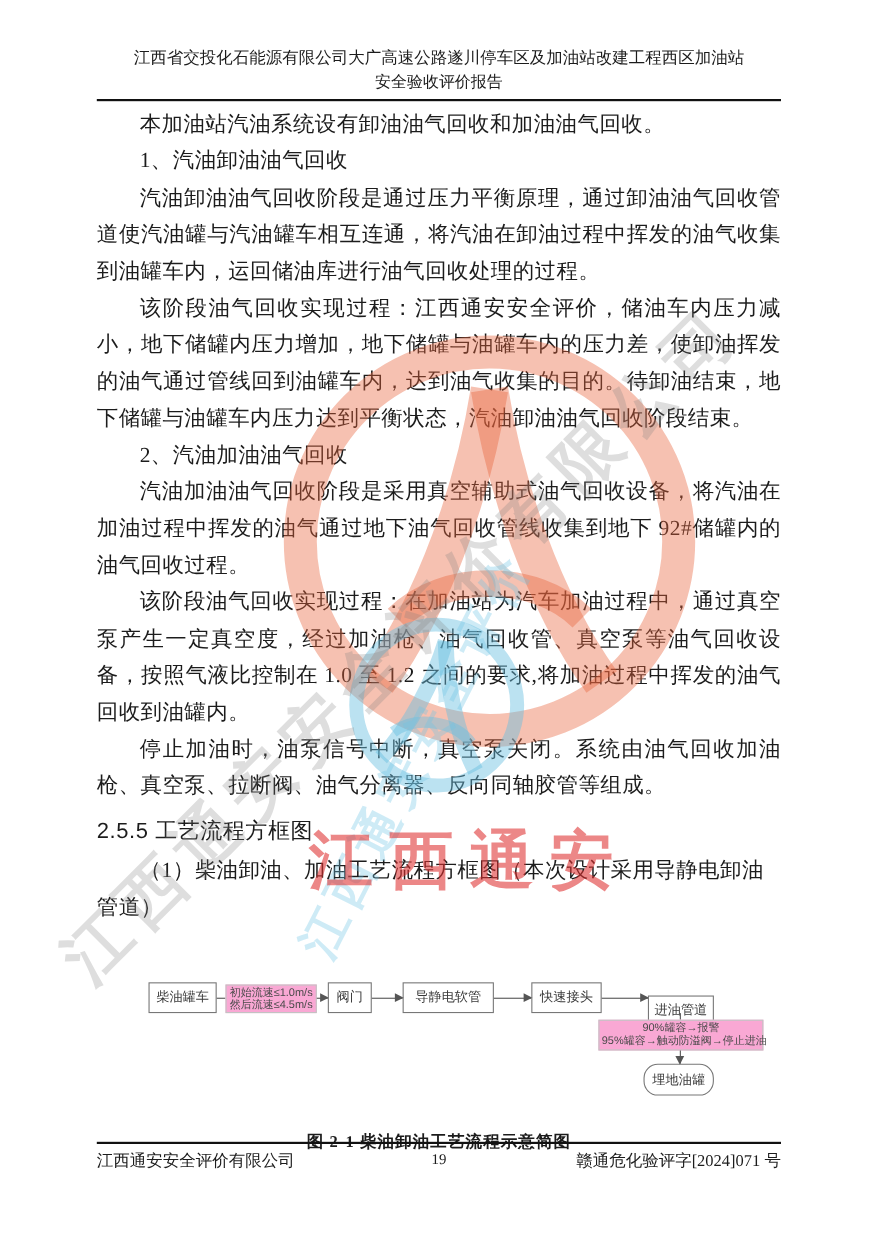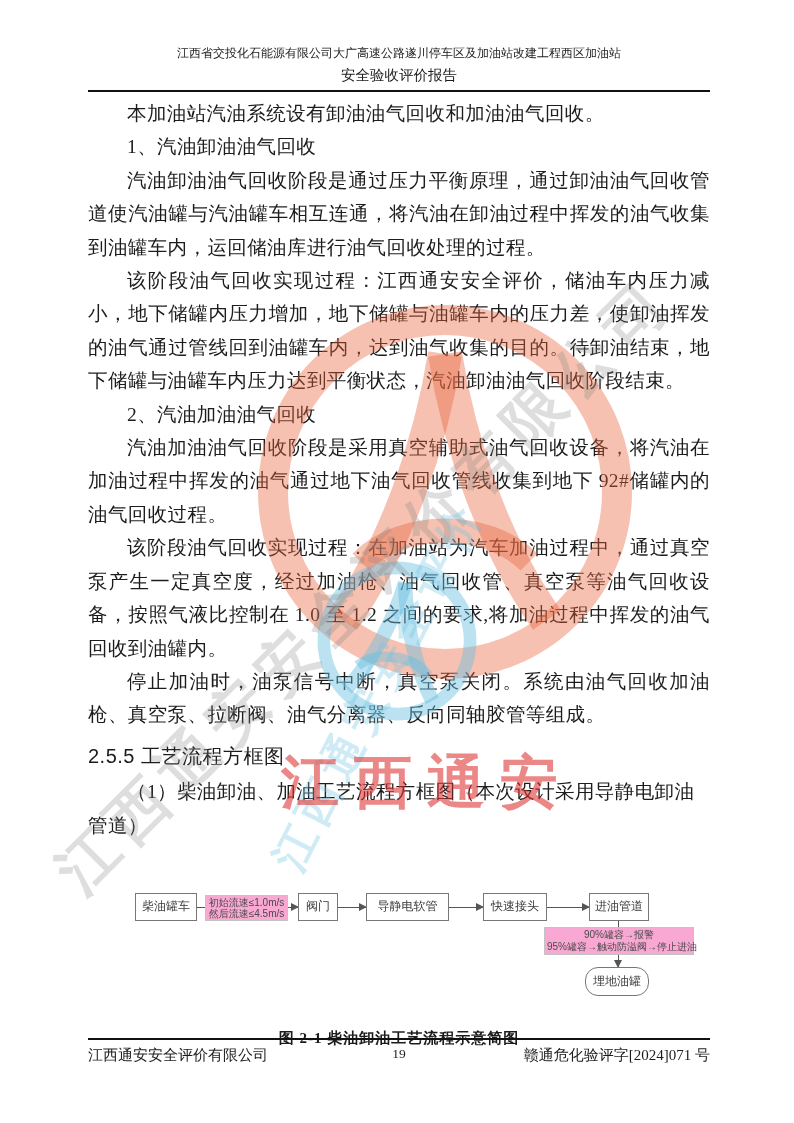--- a/index.html
+++ b/index.html
@@ -7,21 +7,21 @@
   .page {
     position:relative; width:794px; height:1123px; margin:0 auto;
     background:#ffffff; overflow:hidden;
     font-family:"Liberation Serif","DejaVu Serif",serif;
     color:#1c1c1c;
   }
   .content { position:relative; z-index:1; padding:0 84px 0 88px; }
 
   
   .header { padding-top:42px; padding-bottom:4px; border-bottom:2px solid #111; text-align:center; }
-  .header .t1 { font-size:12px; line-height:23px; }
+  .header .t1 { font-size:15px; line-height:23px; }
   .header .t2 { font-size:14.5px; line-height:21px; }
 
   
   .bodytext { padding-top:5px; }
   .para {
     font-size:19.5px; line-height:33.4px; text-align:justify;
     text-indent:2em; letter-spacing:0.4px;
   }
   .h255 {
     font-family:"Liberation Sans","DejaVu Sans",sans-serif;
@@ -117,21 +117,21 @@
         <span>初始流速≤1.0m/s</span>
         <span>然后流速≤4.5m/s</span>
       </div>
       <div class="fc-hline fc-harrow" style="left:200px;top:26px;width:10px;"></div>
       <div class="fc-box" style="left:210px;top:12px;width:40px;height:28px;">阀门</div>
       <div class="fc-hline fc-harrow" style="left:250px;top:26px;width:28px;"></div>
       <div class="fc-box" style="left:278px;top:12px;width:83px;height:28px;">导静电软管</div>
       <div class="fc-hline fc-harrow" style="left:361px;top:26px;width:34px;"></div>
       <div class="fc-box" style="left:395px;top:12px;width:64px;height:28px;">快速接头</div>
       <div class="fc-hline fc-harrow" style="left:459px;top:26px;width:42px;"></div>
-      <div class="fc-box" style="left:501px;top:12px;width:60px;height:28px;">进油管道</div>
+      <div class="fc-box" style="left:501px;top:24px;width:60px;height:28px;">进油管道</div>
       <div class="fc-vline" style="left:530px;top:40px;height:6px;"></div>
       <div class="fc-note" style="left:456px;top:46px;width:150px;height:28px;">
         <span>90%罐容→报警</span>
         <span>95%罐容→触动防溢阀→停止进油</span>
       </div>
       <div class="fc-vline fc-varrow" style="left:530px;top:74px;height:12px;"></div>
       <div class="fc-box" style="left:497px;top:86px;width:64px;height:29px;border-radius:13px;">埋地油罐</div>
     </div>
 
     <div class="figcaption">图 2-1 柴油卸油工艺流程示意简图</div>

